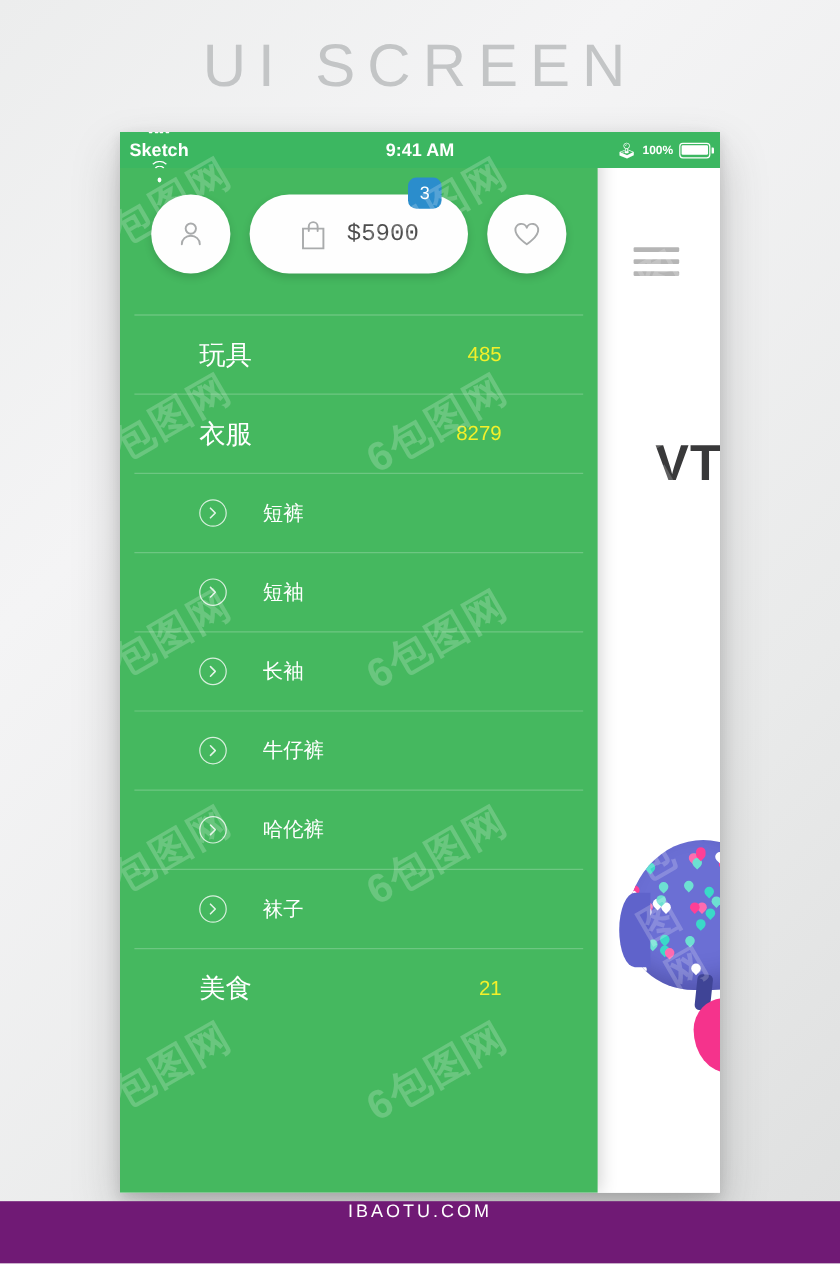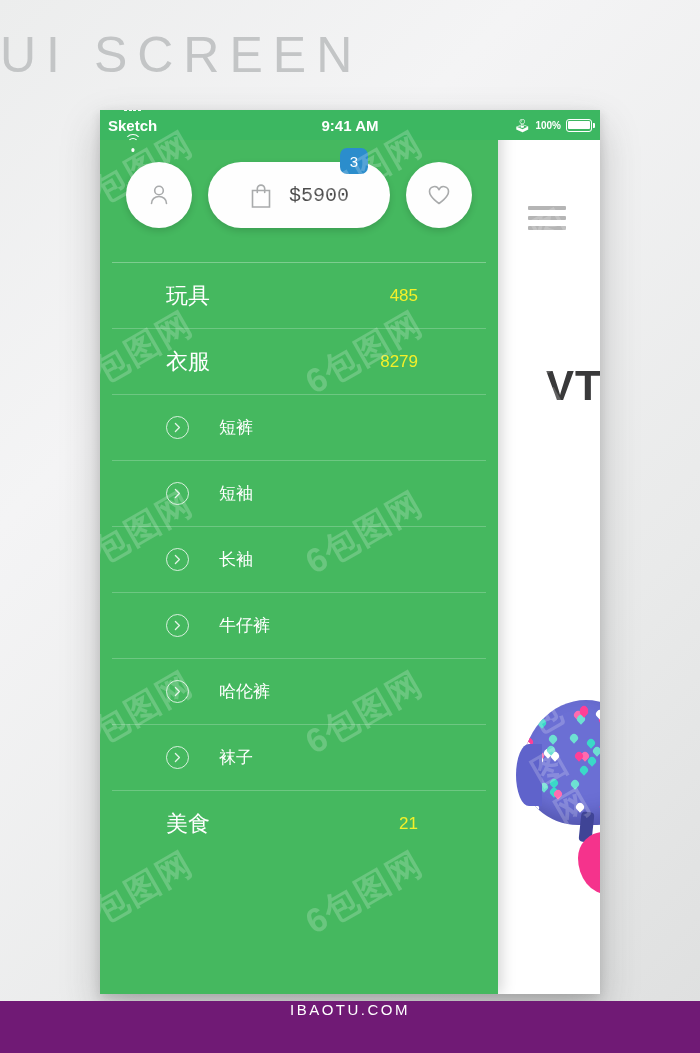--- a/index.html
+++ b/index.html
@@ -10,20 +10,21 @@
   }
   body {
     background: linear-gradient(135deg, #eceded 0%, #f4f4f5 30%, #e9eaea 70%, #dedfdf 100%);
     position: relative;
   }
 
   
   .page-title {
     position: absolute;
     top: 26px; left: 0; right: 0;
+    text-align: center;
     font-size: 50px;
     letter-spacing: 10px;
     color: #c3c5c6;
     font-weight: 400;
     user-select: none;
   }
 
   
   .footer-bar {
     position: absolute;

